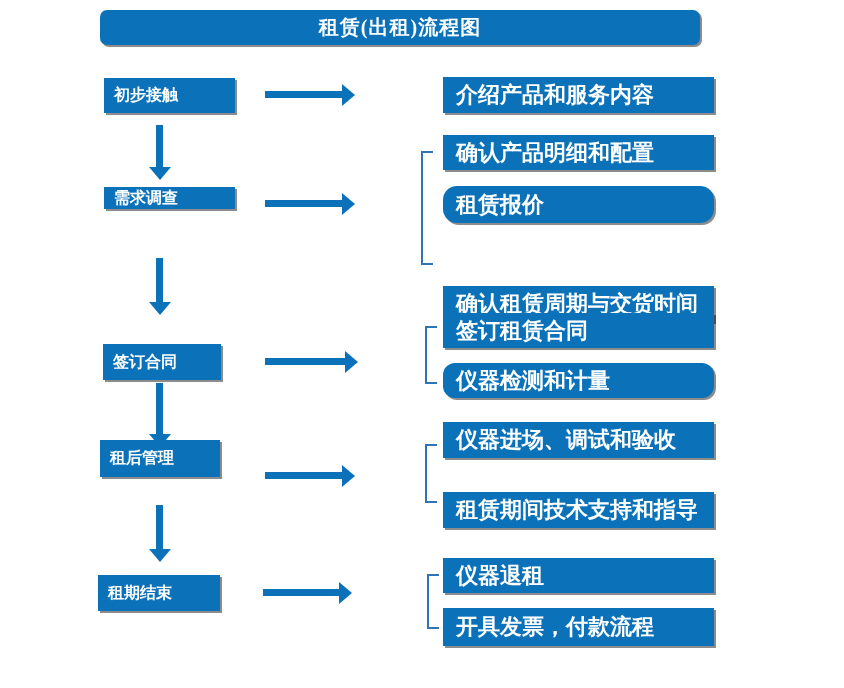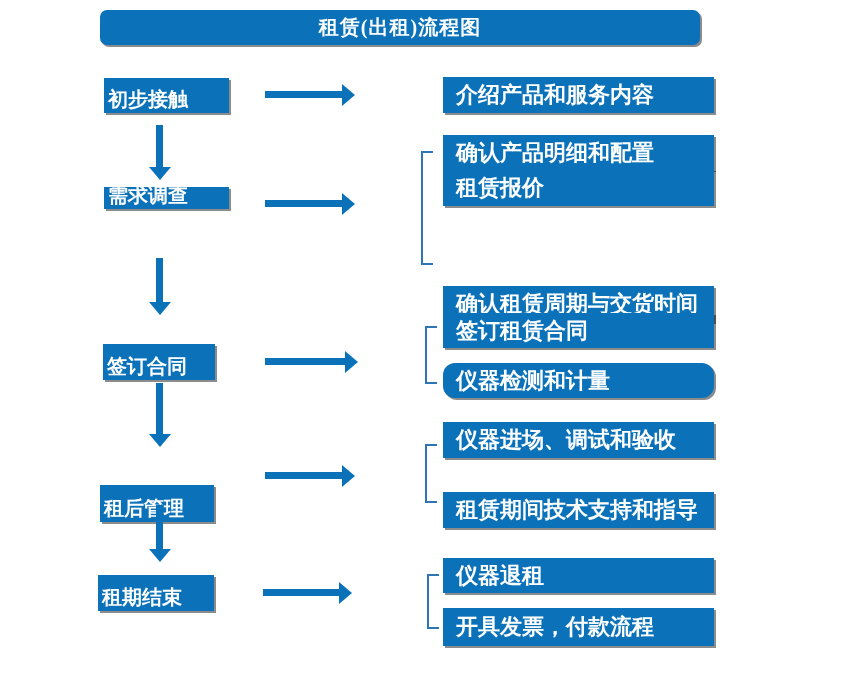--- a/index.html
+++ b/index.html
@@ -12,21 +12,21 @@
   #stage{
     position:relative;width:844px;height:688px;background:#FFFFFF;overflow:hidden;
     font-family:"Liberation Serif","DejaVu Serif",serif;
   }
   .bar{
     position:absolute;background:var(--primary);color:var(--boxtext);
     font-weight:bold;box-shadow:2px 2px 0 var(--shadow);
     display:flex;align-items:center;white-space:nowrap;
   }
   .title-bar{justify-content:center;font-size:20px;letter-spacing:1px;border-radius:7px;}
-  .step-box{font-size:20px;padding-left:4px;align-items:flex-end;}
+  .step-box{font-size:16px;padding-left:10px;}
   .detail-box{font-size:22px;padding-left:13px;}
   
   .v-arrow{position:absolute;width:22px;}
   .v-arrow .shaft{position:absolute;left:7px;top:0;width:7px;height:calc(100% - 13px);background:var(--primary);}
   .v-arrow .head{position:absolute;bottom:0;left:0;width:0;height:0;
     border-left:11px solid transparent;border-right:11px solid transparent;
     border-top:13px solid var(--primary);}
   
   .h-arrow{position:absolute;height:22px;}
   .h-arrow .shaft{position:absolute;top:7px;left:0;height:7px;width:calc(100% - 13px);background:var(--primary);}
@@ -52,21 +52,21 @@
 
   <div class="bar step-box" style="left:104px;top:78px;width:121px;height:35px;">
     <span>初步接触</span>
   </div>
   <div class="bar step-box" style="left:104px;top:187px;width:121px;height:22px;">
     <span>需求调查</span>
   </div>
   <div class="bar step-box" style="left:103px;top:344px;width:108px;height:36px;">
     <span>签订合同</span>
   </div>
-  <div class="bar step-box" style="left:100px;top:485px;width:110px;height:37px;">
+  <div class="bar step-box" style="left:100px;top:440px;width:110px;height:37px;">
     <span>租后管理</span>
   </div>
   <div class="bar step-box" style="left:98px;top:575px;width:112px;height:36px;">
     <span>租期结束</span>
   </div>
 
   <div class="v-arrow" style="left:149px;top:125px;height:55px;">
     <div class="shaft"></div>
     <div class="head"></div>
   </div>
@@ -108,21 +108,21 @@
   <div class="bracket" style="left:425px;top:326px;height:54px;"></div>
   <div class="bracket" style="left:425px;top:444px;height:55px;"></div>
   <div class="bracket" style="left:427px;top:574px;height:51px;"></div>
 
   <div class="bar detail-box" style="left:443px;top:77px;width:258px;height:36px;">
     <span>介绍产品和服务内容</span>
   </div>
   <div class="bar detail-box" style="left:443px;top:135px;width:258px;height:35px;">
     <span>确认产品明细和配置</span>
   </div>
-  <div class="bar detail-box" style="left:443px;top:169px;width:258px;height:37px;">
+  <div class="bar detail-box" style="left:443px;top:186px;width:258px;height:37px;border-radius:14px;">
     <span>租赁报价</span>
   </div>
   <div class="bar detail-box" style="left:443px;top:245px;width:258px;height:36px;margin-top:41px;">
     <span>确认租赁周期与交货时间</span>
   </div>
   <div class="bar detail-box" style="left:443px;top:313px;width:258px;height:35px;">
     <span>签订租赁合同</span>
   </div>
   <div class="bar detail-box" style="left:443px;top:363px;width:258px;height:35px;border-radius:12px;">
     <span>仪器检测和计量</span>

